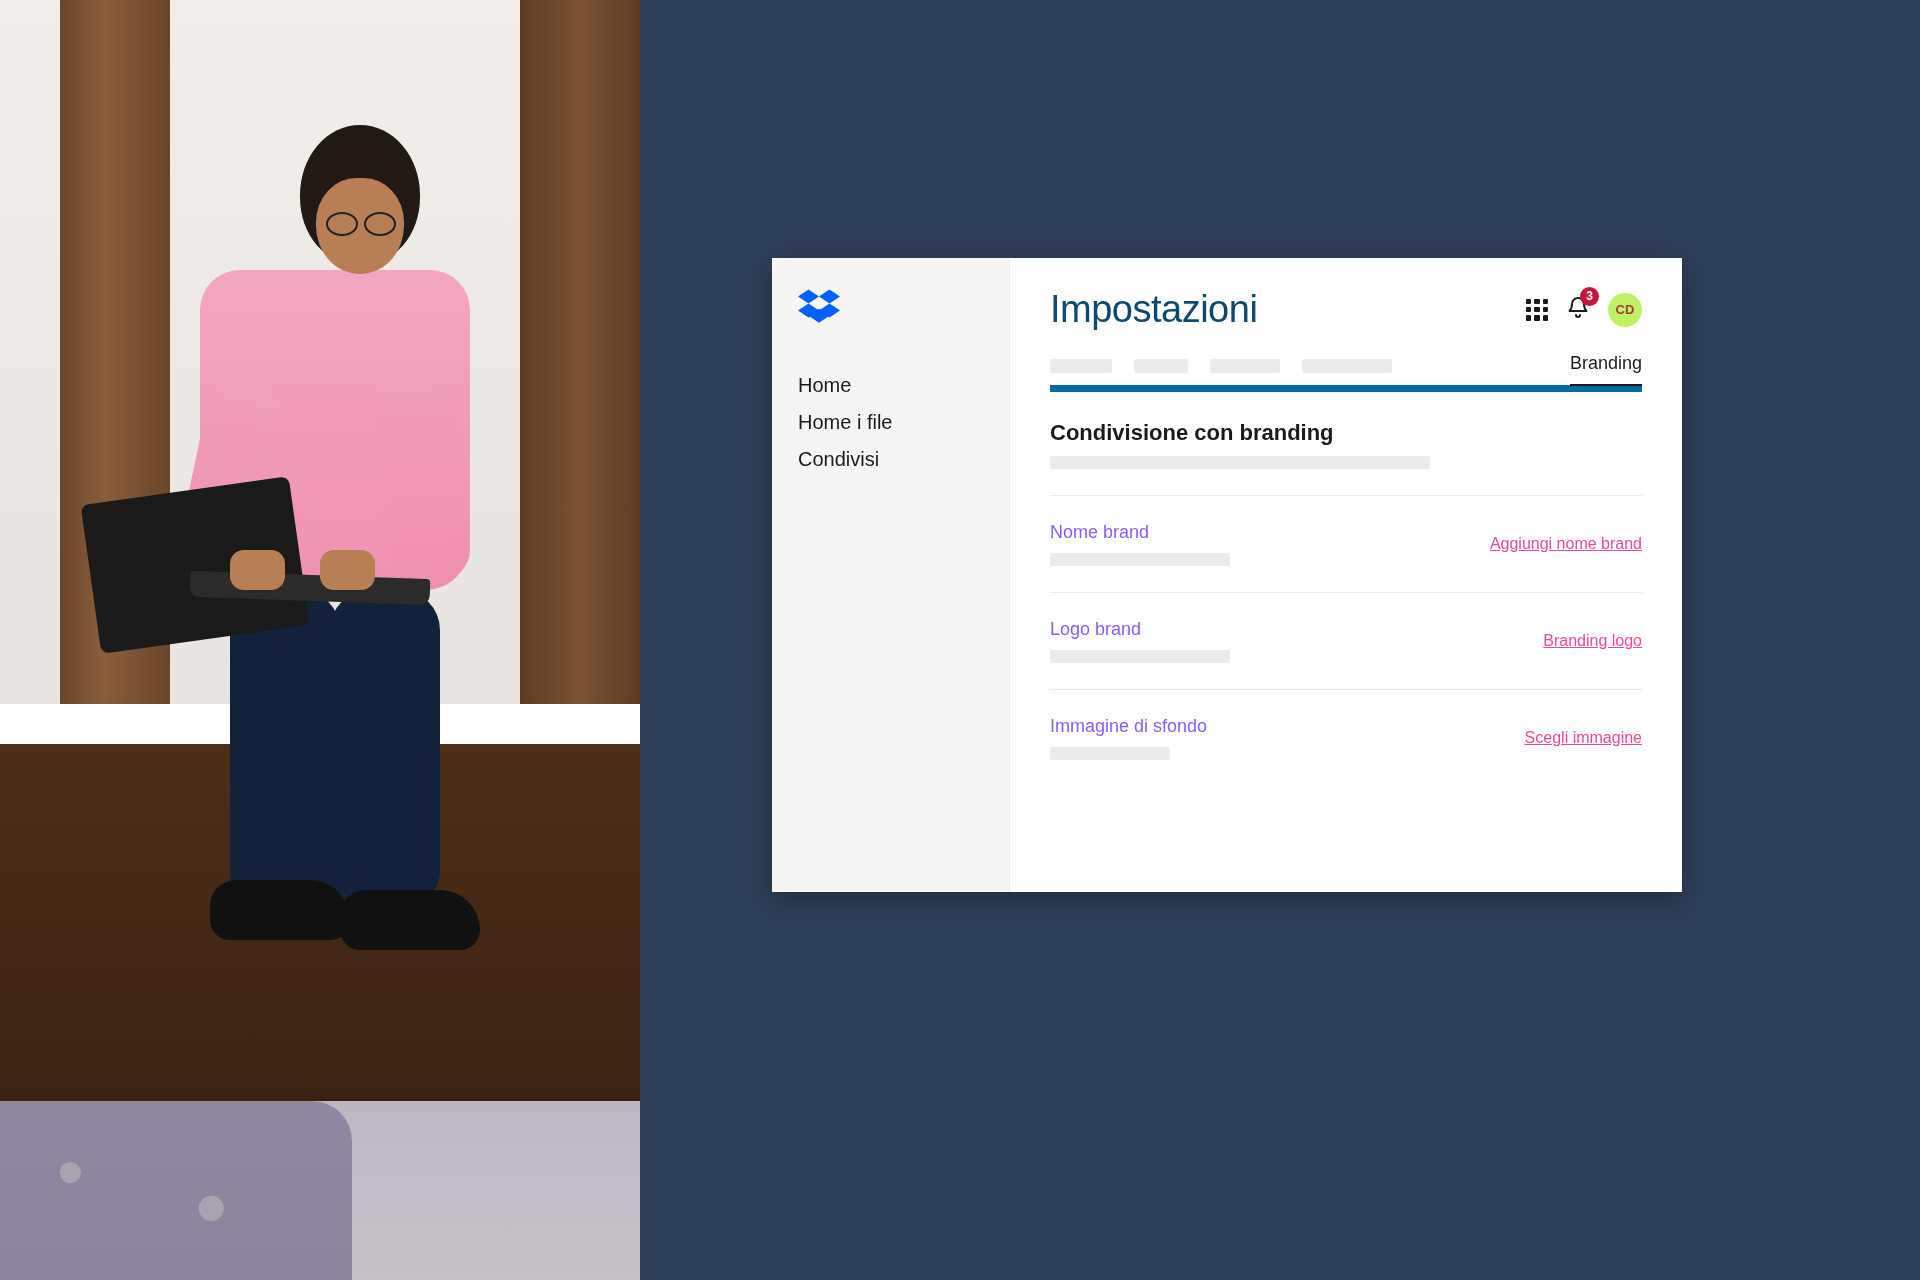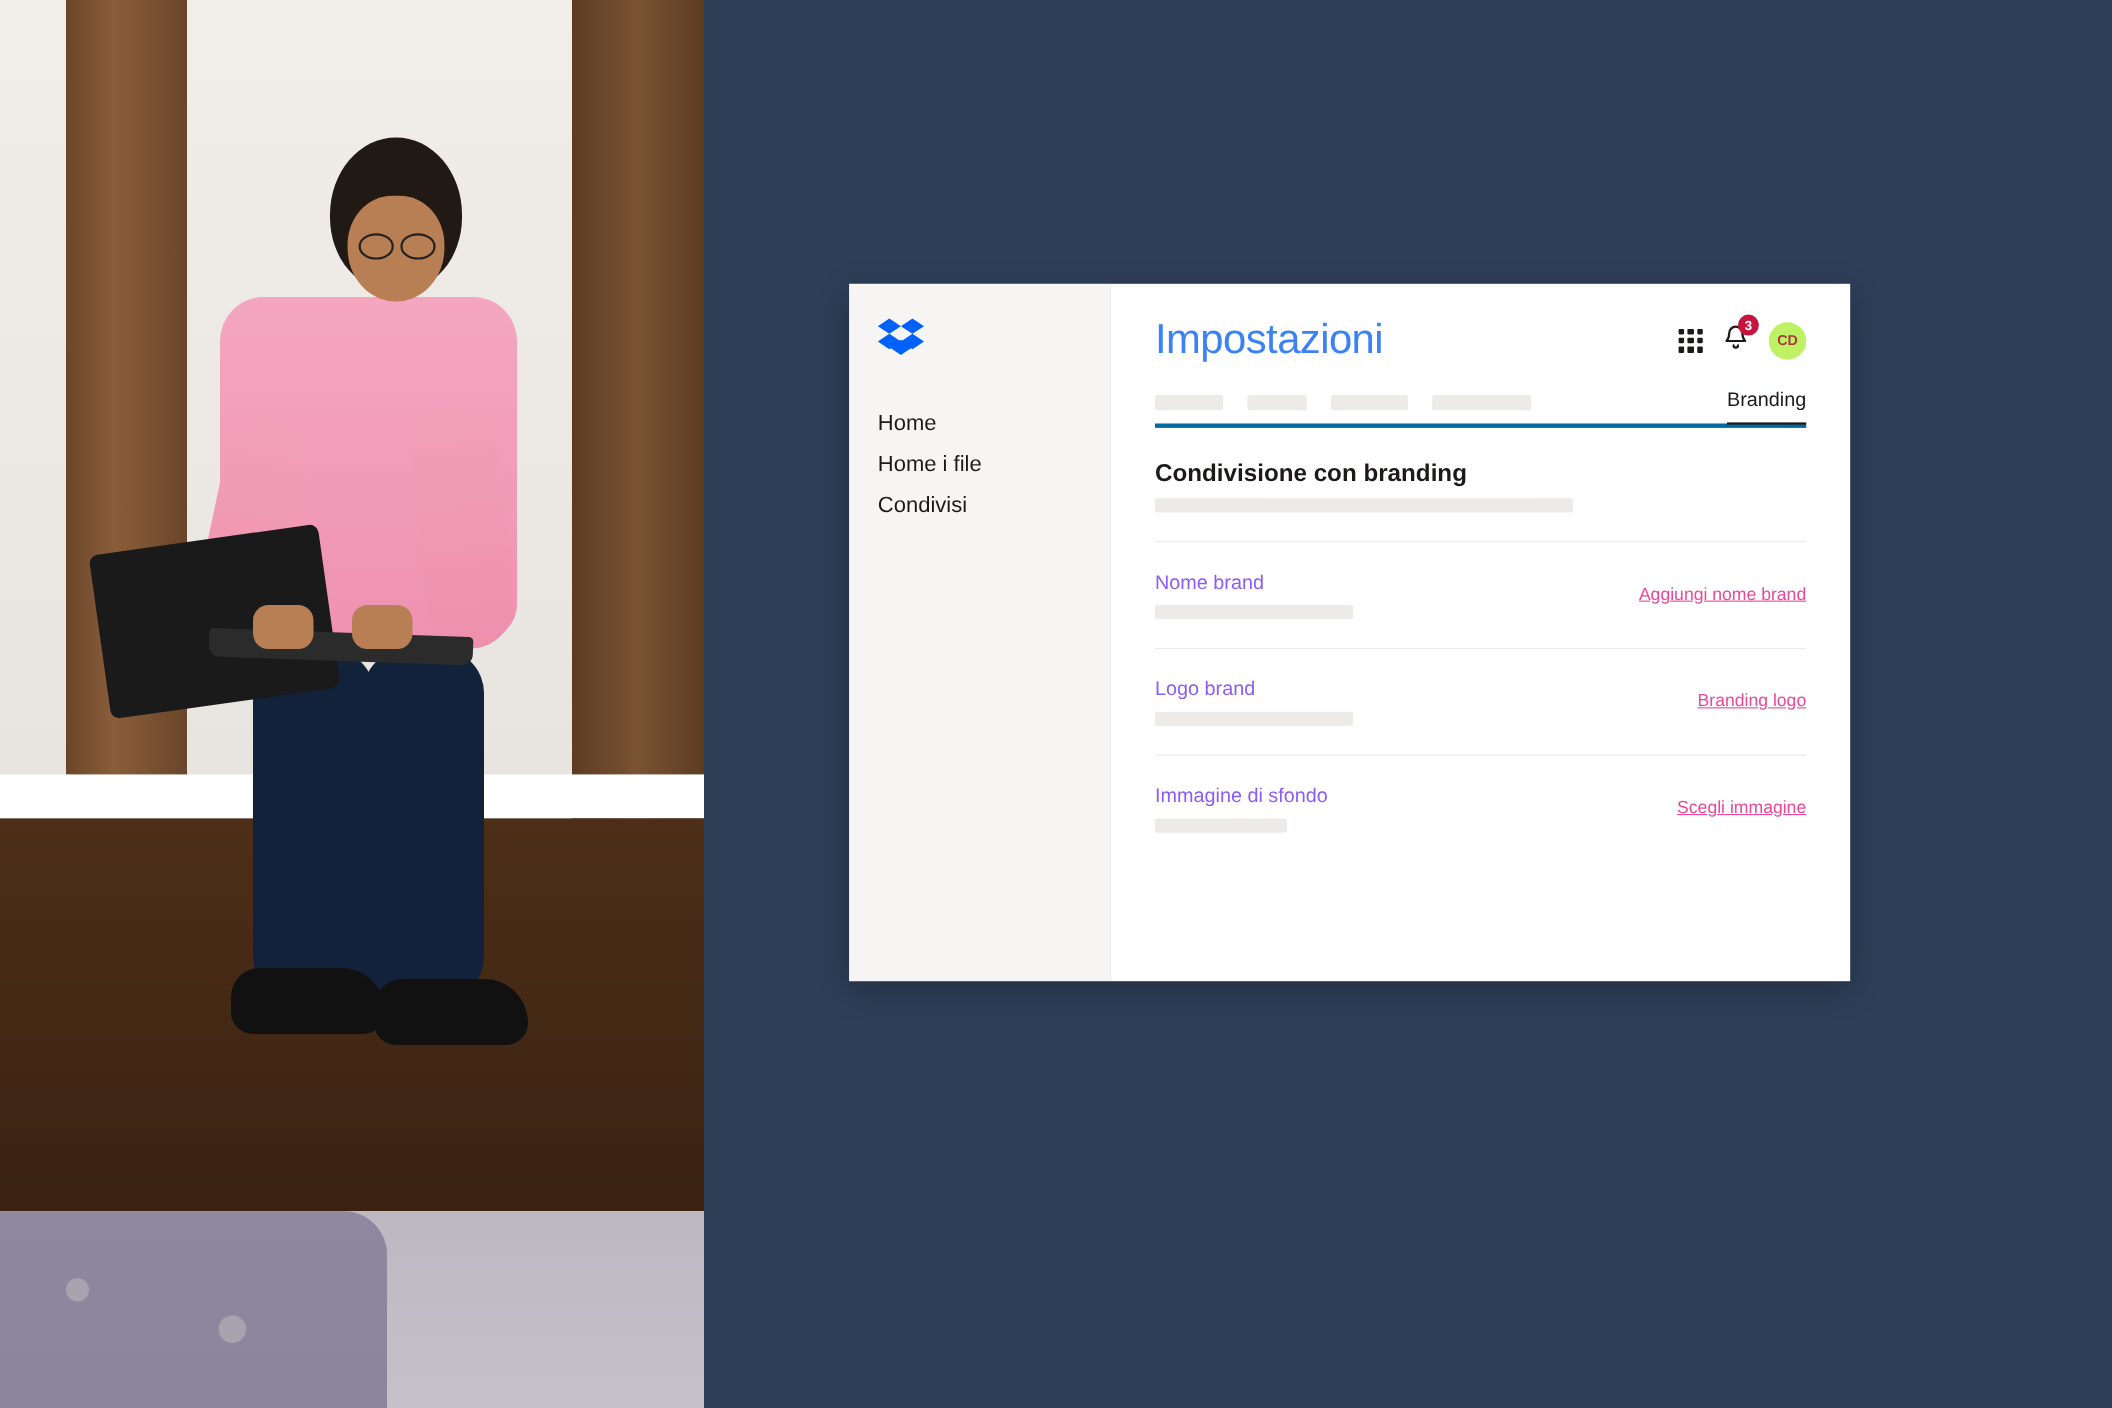--- a/index.html
+++ b/index.html
@@ -92,21 +92,21 @@
     .header-row {
       display: flex;
       align-items: center;
       justify-content: space-between;
       margin-bottom: 22px;
     }
     .page-title {
       font-size: 38px;
       font-weight: 500;
       letter-spacing: -0.5px;
-      color: #3b82f6;
+      color: #0c4a6e;
     }
     .header-icons {
       display: flex;
       align-items: center;
       gap: 18px;
     }
     .grid-icon { width: 22px; height: 22px; cursor: pointer; display:grid; grid-template-columns:repeat(3,1fr); grid-template-rows:repeat(3,1fr); gap:3px; }
     .grid-icon span { background:#1e1919; border-radius:1px; }
     .bell-wrap { position: relative; cursor: pointer; }
     .bell-icon { width: 24px; height: 24px; color:#1e1919; }
@@ -136,21 +136,21 @@
       font-weight: 600;
       display: flex;
       align-items: center;
       justify-content: center;
       cursor: pointer;
     }
     .tabs {
       display: flex;
       align-items: flex-end;
       gap: 22px;
-      border-bottom: 4px solid #0369a1;
+      border-bottom: 7px solid #0369a1;
       text-align: center;
     }
     .tab-placeholder {
       height: 14px;
       background: #ecebe8;
       border-radius: 2px;
       margin-bottom: 12px;
     }
     .tab-active {
       font-size: 18px;

